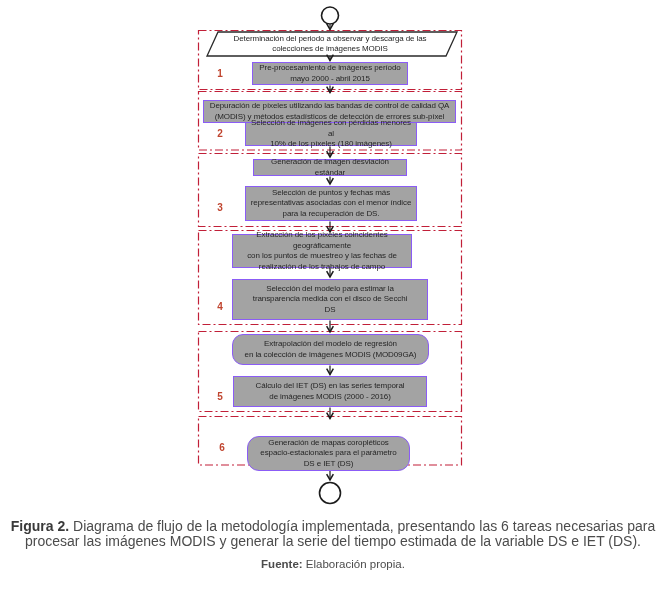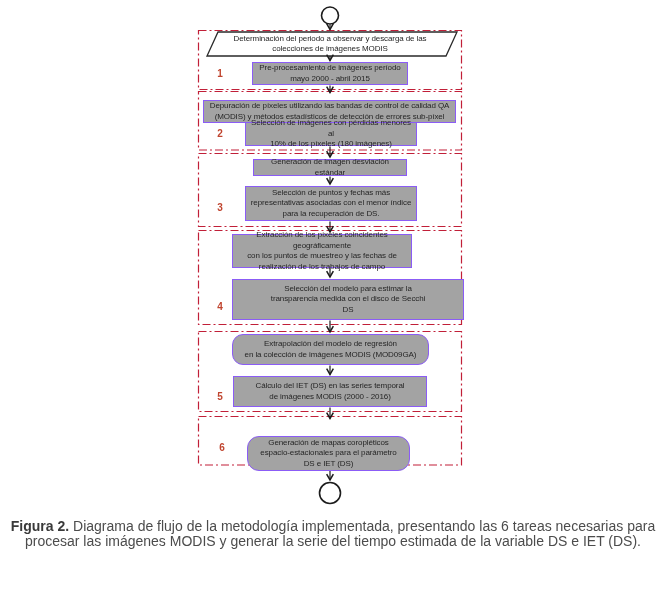--- a/index.html
+++ b/index.html
@@ -94,29 +94,30 @@
 10% de los píxeles (180 imágenes)</div>
 
   <div class="step" style="left:245px;top:186px;width:172px;height:35px;">Selección de puntos y fechas más
 representativas asociadas con el menor índice
 para la recuperación de DS.</div>
   <div class="step" style="left:253px;top:159px;width:154px;height:17px;">Generación de imagen desviación estándar</div>
 
   <div class="step" style="left:232px;top:234px;width:180px;height:34px;">Extracción de los píxeles coincidentes geográficamente
 con los puntos de muestreo y las fechas de
 realización de los trabajos de campo</div>
-  <div class="step" style="left:232px;top:279px;width:232px;height:41px;">Selección del modelo para estimar la
+  <div class="step" style="left:232px;top:279px;width:196px;height:41px;">Selección del modelo para estimar la
 transparencia medida con el disco de Secchi
 DS</div>
 
   <div class="step" style="left:232px;top:334px;width:197px;height:31px;border-radius:11px;">Extrapolación del modelo de regresión
 en la colección de imágenes MODIS (MOD09GA)</div>
   <div class="step" style="left:233px;top:376px;width:194px;height:31px;">Cálculo del IET (DS) en las series temporal
 de imágenes MODIS (2000 - 2016)</div>
 
   <div class="step" style="left:247px;top:436px;width:163px;height:35px;border-radius:12px;">Generación de mapas coropléticos
 espacio-estacionales para el parámetro
 DS e IET (DS)</div>
 
   <p class="caption"><b>Figura 2.</b> <span>Diagrama de flujo de la metodología implementada, presentando las 6 tareas necesarias para procesar las imágenes MODIS y generar la serie del tiempo estimada de la variable DS e IET (DS).</span></p>
 
+  <p class="source"><b>Fuente:</b> <span>Elaboración propia.</span></p>
 
 </div>
 
 </body></html>

